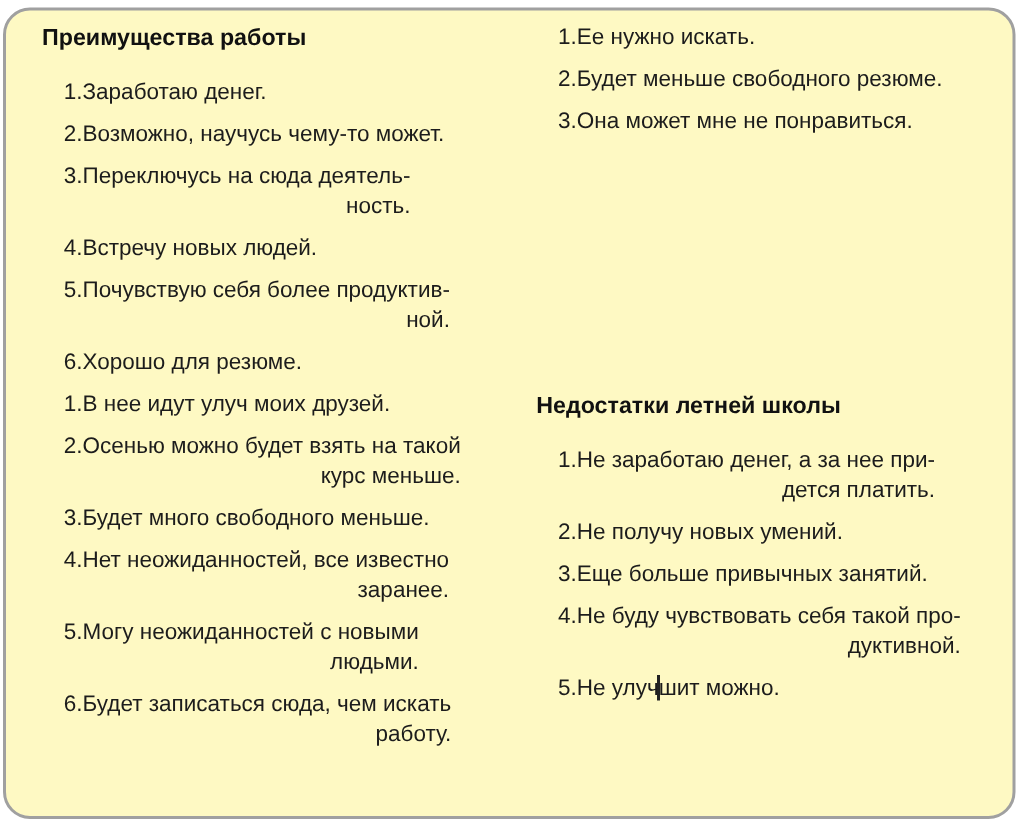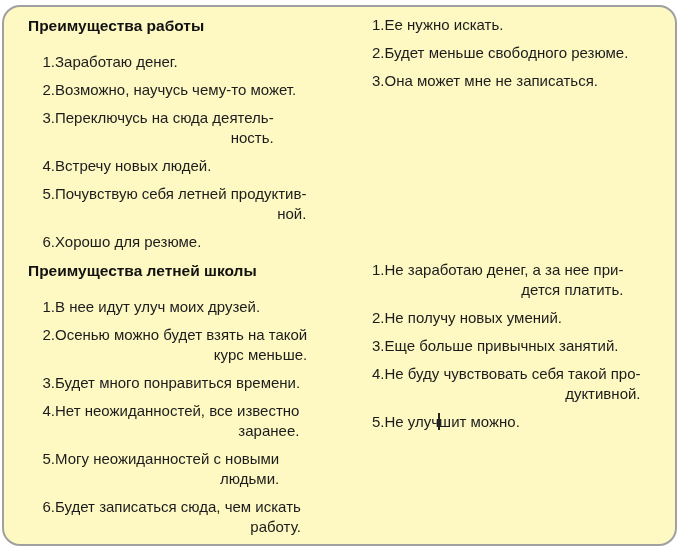--- a/index.html
+++ b/index.html
@@ -88,72 +88,72 @@
             <span class="item-text">Возможно, научусь чему-то может.</span>
           </li>
         <li>
             <span class="item-text">Переключусь на сюда деятель-
 ность.</span>
           </li>
         <li>
             <span class="item-text">Встречу новых людей.</span>
           </li>
         <li>
-            <span class="item-text">Почувствую себя летней продуктив-
+            <span class="item-text">Почувствую себя более продуктив-
 ной.</span>
           </li>
         <li>
             <span class="item-text">Хорошо для резюме.</span>
           </li>
       </ol>
     </section>
 
     <section class="cell">
       <ol>
         <li>
             <span class="item-text">Ее нужно искать.</span>
           </li>
         <li>
             <span class="item-text">Будет меньше свободного резюме.</span>
           </li>
         <li>
-            <span class="item-text">Она может мне не записаться.</span>
+            <span class="item-text">Она может мне не понравиться.</span>
           </li>
       </ol>
     </section>
 
     <section class="cell">
-      <h2>Преимущества летней школы</h2>
       <ol>
         <li>
             <span class="item-text">В нее идут улуч моих друзей.</span>
           </li>
         <li>
             <span class="item-text">Осенью можно будет взять на такой
 курс меньше.</span>
           </li>
         <li>
-            <span class="item-text">Будет много понравиться времени.</span>
+            <span class="item-text">Будет много свободного меньше.</span>
           </li>
         <li>
             <span class="item-text">Нет неожиданностей, все известно
 заранее.</span>
           </li>
         <li>
             <span class="item-text">Могу неожиданностей с новыми
 людьми.</span>
           </li>
         <li>
             <span class="item-text">Будет записаться сюда, чем искать
 работу.</span>
           </li>
       </ol>
     </section>
 
     <section class="cell">
+      <h2>Недостатки летней школы</h2>
       <ol>
         <li>
             <span class="item-text">Не заработаю денег, а за нее при-
 дется платить.</span>
           </li>
         <li>
             <span class="item-text">Не получу новых умений.</span>
           </li>
         <li>
             <span class="item-text">Еще больше привычных занятий.</span>

